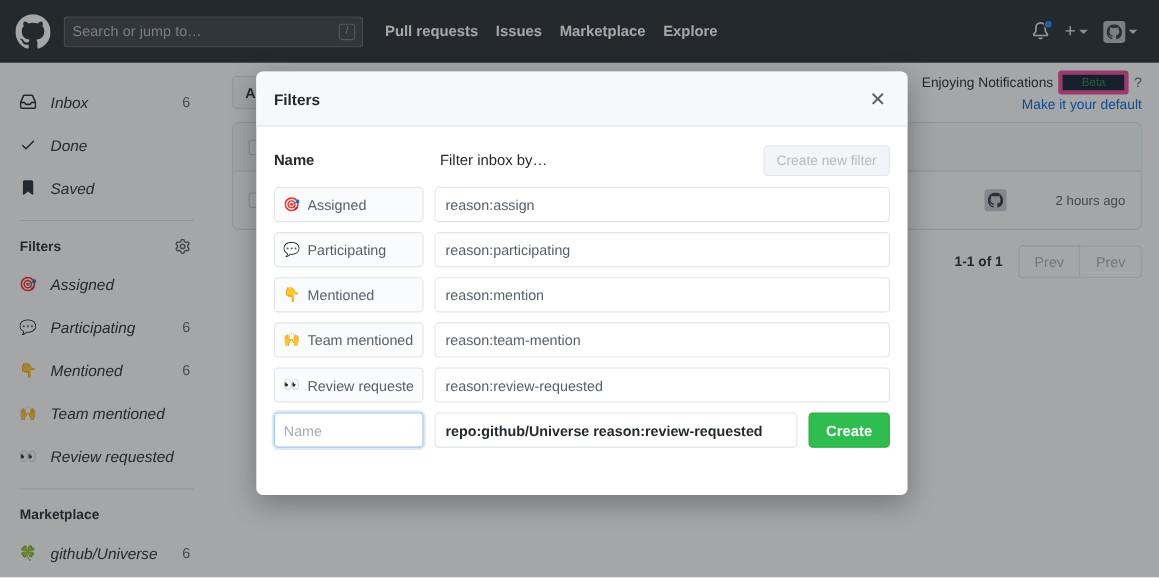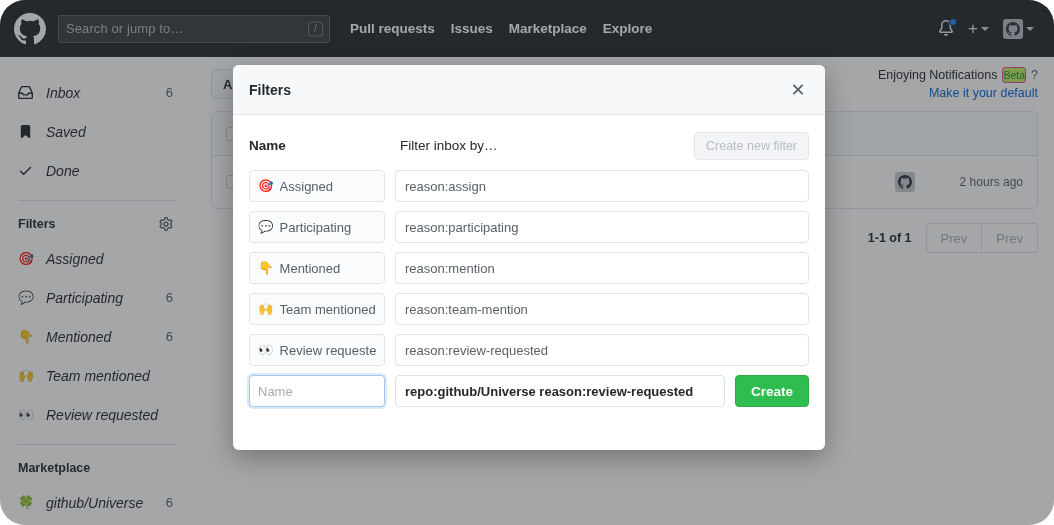--- a/index.html
+++ b/index.html
@@ -2,21 +2,21 @@
 <html><head>
 <meta charset="utf-8">
 <style>
   * { box-sizing: border-box; margin: 0; padding: 0; }
   html, body {
     width: 1054px; height: 525px;
     overflow: hidden;
     font-family: "Liberation Sans", sans-serif;
     background: #fff;
   }
-  #app { position: relative; width: 1054px; height: 525px; overflow: hidden; background:#fff;border-radius:25px; }
+  #app { position: relative; width: 1054px; height: 525px; overflow: hidden; background:#fff; }
 
   
   .header {
     position: absolute; top: 0; left: 0;
     width: 1054px; height: 57px;
     background: #24292e;
     display: flex; align-items: center;
     padding: 0 14px;
     z-index: 5;
   }
@@ -108,22 +108,22 @@
     height: 30px; padding: 0 11px;
     border: 1px solid #e1e4e8; border-radius: 4px;
     background: #fafbfc; color:#24292e; font-size:13px; font-weight:600;
     display:flex; align-items:center;
   }
   .enjoy-block {
     margin-left:auto; text-align:right; line-height:1.45;
   }
   .enjoy-line1 { font-size:12.5px; color:#24292e; display:flex; align-items:center; justify-content:flex-end; gap:5px;}
   .beta-badge {
-    border:1px solid #ec4899; border-radius:3px; color:#22863a;
-    font-size:10.5px; padding:0px 0; line-height:14px; background:#bef264;
+    border:4px solid #ec4899; border-radius:3px; color:#22863a;
+    font-size:10.5px; padding:0px 17px; line-height:14px; background:#0f172a;
   }
   .qmark { color:#586069; font-size:12.5px; }
   .enjoy-line2 { font-size:12.5px; color:#0366d6; }
 
   .notif-box {
     margin: 0 16px; border:1px solid #e1e4e8; border-radius:6px; overflow:hidden;
     background:#fff;
   }
   .notif-hdr { height:44px; border-bottom:1px solid #e1e4e8; display:flex; align-items:center; padding: 0 14px; background:#fafbfc;}
   .notif-row { height:52px; display:flex; align-items:center; padding: 0 14px; }
@@ -284,34 +284,34 @@
               <path d="M2.8 2.06A1.75 1.75 0 0 1 4.41 1h7.18c.7 0 1.333.417 1.61 1.06l2.74 6.395c.04.093.06.194.06.295v4.5A1.75 1.75 0 0 1 14.25 15H1.75A1.75 1.75 0 0 1 0 13.25v-4.5c0-.101.02-.202.06-.295L2.8 2.06zm1.61.44a.25.25 0 0 0-.23.152L1.887 8H4.75a.75.75 0 0 1 .65.375l.825 1.425h3.55l.825-1.425A.75.75 0 0 1 11.25 8h2.863L11.82 2.652a.25.25 0 0 0-.23-.152H4.41zm9.09 7h-1.82l-.825 1.425a.75.75 0 0 1-.65.375h-4.41a.75.75 0 0 1-.65-.375L4.32 9.5H1.5v3.75c0 .138.112.25.25.25h12.5a.25.25 0 0 0 .25-.25V9.5z"></path>
             </svg>
         </span>
         <span class="lbl">Inbox</span>
         <span class="cnt">6</span>
       </div>
 
       <div class="side-item">
         <span class="ico">
           <svg viewBox="0 0 16 16" width="15" height="15" aria-hidden="true">
+              <path d="M13.78 4.22a.75.75 0 0 1 0 1.06l-7.25 7.25a.75.75 0 0 1-1.06 0L2.22 9.28a.75.75 0 0 1 1.06-1.06L6 10.94l6.72-6.72a.75.75 0 0 1 1.06 0z"></path>
+            </svg>
+        </span>
+        <span class="lbl">Done</span>
+        <span class="cnt"></span>
+      </div>
+
+      <div class="side-item">
+        <span class="ico">
+          <svg viewBox="0 0 16 16" width="15" height="15" aria-hidden="true">
               <path d="M3 2.75C3 1.784 3.784 1 4.75 1h6.5c.966 0 1.75.784 1.75 1.75v11.5a.75.75 0 0 1-1.227.579L8 11.722l-3.773 3.107A.75.75 0 0 1 3 14.25V2.75z"></path>
             </svg>
         </span>
         <span class="lbl">Saved</span>
-        <span class="cnt"></span>
-      </div>
-
-      <div class="side-item">
-        <span class="ico">
-          <svg viewBox="0 0 16 16" width="15" height="15" aria-hidden="true">
-              <path d="M13.78 4.22a.75.75 0 0 1 0 1.06l-7.25 7.25a.75.75 0 0 1-1.06 0L2.22 9.28a.75.75 0 0 1 1.06-1.06L6 10.94l6.72-6.72a.75.75 0 0 1 1.06 0z"></path>
-            </svg>
-        </span>
-        <span class="lbl">Done</span>
         <span class="cnt"></span>
       </div>
 
       <div class="side-sep"></div>
 
       <div class="side-head">
         <span>Filters</span>
         <span class="gear">
           <svg viewBox="0 0 16 16" width="14" height="14" aria-hidden="true">
               <path d="M8 0a8.2 8.2 0 0 1 .701.031C9.444.095 9.99.645 10.16 1.29l.288 1.107c.018.066.079.158.212.224.231.114.454.243.668.386.123.082.233.09.299.071l1.103-.303c.644-.176 1.392.021 1.82.63.27.385.506.792.704 1.218.315.675.111 1.422-.364 1.891l-.814.806c-.049.048-.098.147-.088.294.016.257.016.515 0 .772-.01.147.039.246.088.294l.814.806c.475.469.679 1.216.364 1.891a7.977 7.977 0 0 1-.704 1.217c-.428.61-1.176.807-1.82.63l-1.102-.302c-.067-.019-.177-.011-.3.071a5.909 5.909 0 0 1-.668.386c-.133.066-.194.158-.211.224l-.29 1.106c-.168.646-.715 1.196-1.458 1.26a8.006 8.006 0 0 1-1.402 0c-.743-.064-1.289-.614-1.458-1.26l-.289-1.106c-.018-.066-.079-.158-.212-.224a5.738 5.738 0 0 1-.668-.386c-.123-.082-.233-.09-.299-.071l-1.103.303c-.644.176-1.392-.021-1.82-.63a8.12 8.12 0 0 1-.704-1.218c-.315-.675-.111-1.422.363-1.891l.815-.806c.05-.048.098-.147.088-.294a6.214 6.214 0 0 1 0-.772c.01-.147-.038-.246-.088-.294l-.815-.806C.635 6.045.431 5.298.746 4.623a7.92 7.92 0 0 1 .704-1.217c.428-.61 1.176-.807 1.82-.63l1.102.302c.067.019.177.011.3-.071.214-.143.437-.272.668-.386.133-.066.194-.158.211-.224l.29-1.106C6.009.645 6.556.095 7.299.03 7.53.01 7.764 0 8 0zm-.571 1.525c-.036.003-.108.036-.137.146l-.289 1.105c-.147.561-.549.967-.998 1.189-.173.086-.34.183-.5.29-.417.278-.97.423-1.529.27l-1.103-.303c-.109-.03-.175.016-.195.045-.22.312-.412.644-.573.99-.014.031-.021.11.059.19l.815.806c.411.406.562.957.53 1.456a4.709 4.709 0 0 0 0 .582c.032.499-.119 1.05-.53 1.456l-.815.806c-.08.08-.073.159-.059.19.161.346.353.677.573.989.02.03.085.076.195.046l1.102-.303c.56-.153 1.113-.008 1.53.27.161.107.328.204.501.29.447.222.85.629.997 1.189l.289 1.105c.029.109.101.143.137.146a6.6 6.6 0 0 0 1.142 0c.036-.003.108-.037.137-.146l.289-1.105c.147-.561.549-.967.998-1.189.173-.086.34-.183.5-.29.417-.278.97-.423 1.529-.27l1.103.303c.109.029.175-.016.195-.045.22-.313.411-.644.573-.99.014-.031.021-.11-.059-.19l-.815-.806c-.411-.406-.562-.957-.53-1.456a4.709 4.709 0 0 0 0-.582c-.032-.499.119-1.05.53-1.456l.815-.806c.08-.08.073-.159.059-.19a6.464 6.464 0 0 0-.573-.989c-.02-.03-.085-.076-.195-.046l-1.102.303c-.56.153-1.113.008-1.53-.27a4.44 4.44 0 0 0-.501-.29c-.447-.222-.85-.629-.997-1.189l-.289-1.105c-.029-.11-.101-.143-.137-.146a6.6 6.6 0 0 0-1.142 0zM11 8a3 3 0 1 1-6 0 3 3 0 0 1 6 0zM9.5 8a1.5 1.5 0 1 0-3.001.001A1.5 1.5 0 0 0 9.5 8z"></path>

